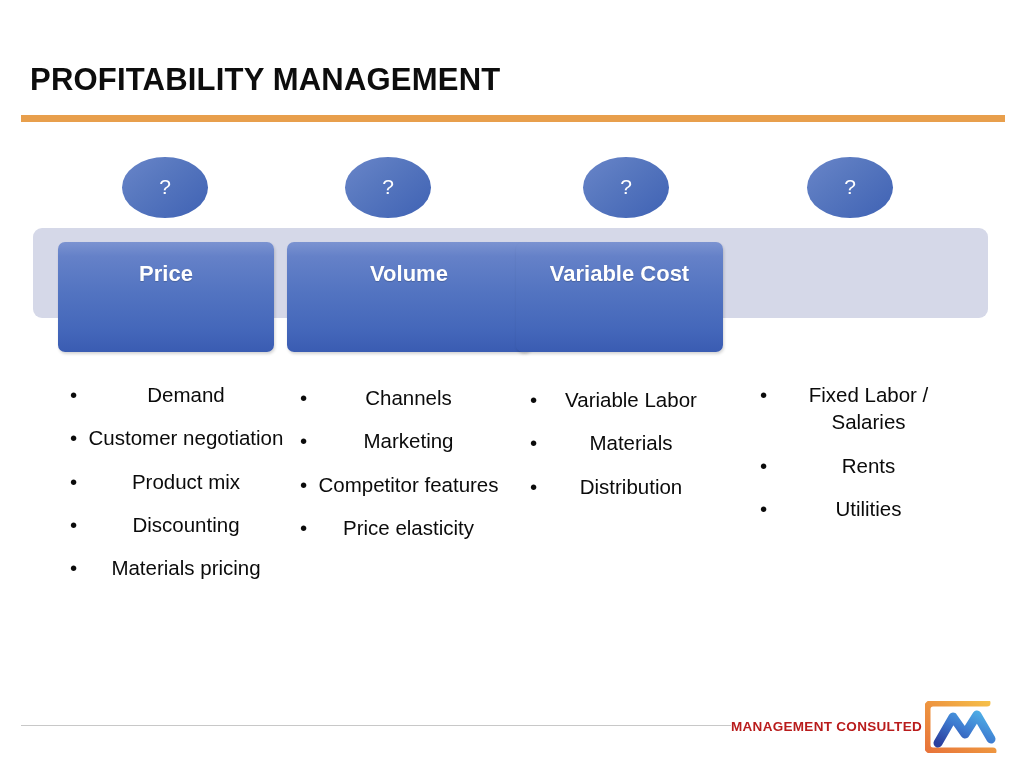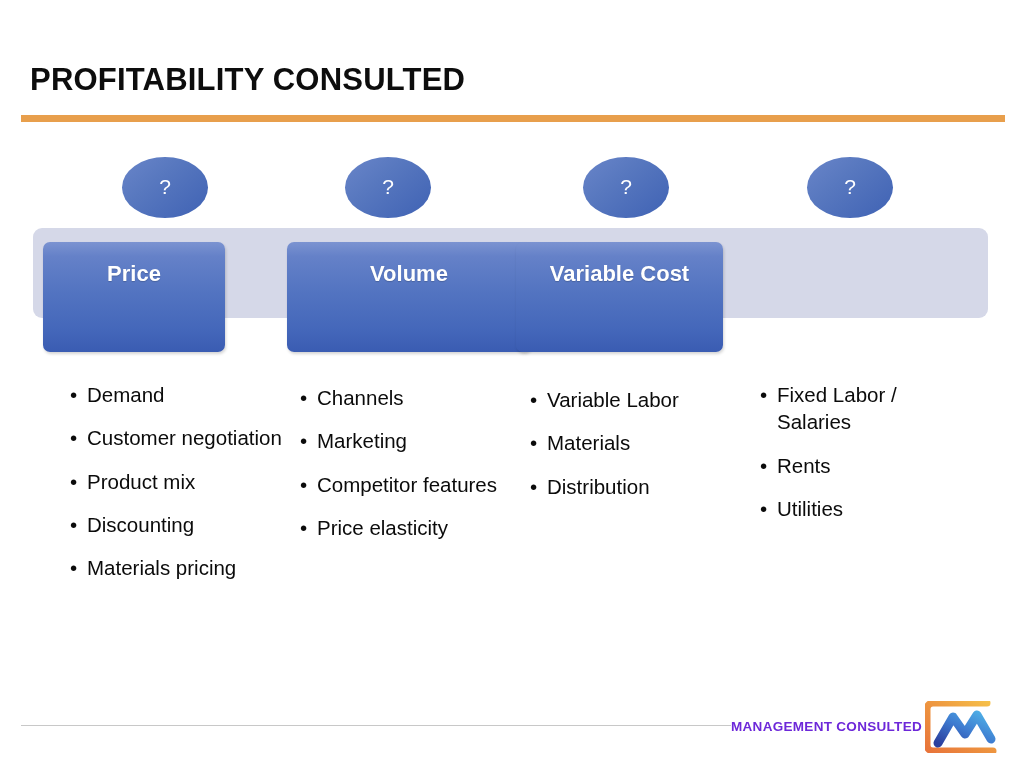--- a/index.html
+++ b/index.html
@@ -109,75 +109,76 @@
   }
   .bullet-dot {
     flex: 0 0 auto;
     width: 17px;
     font-size: 20.5px;
     line-height: 1.33;
     color: #0b0b0b;
   }
   .bullet-text {
     flex: 1 1 auto;
+    text-align: center;
   }
 
   
   #footer-rule {
     position: absolute;
     left: 21px;
     top: 725px;
     width: 900px;
     height: 1px;
     background: #c8c8c8;
   }
   #footer-brand {
     position: absolute;
     left: 731px;
     top: 719px;
     font-size: 13.5px;
     font-weight: bold;
     letter-spacing: 0.3px;
-    color: #6d28d9;
+    color: #b91c1c;
     white-space: nowrap;
     background: #ffffff;
     padding-right: 6px;
   }
   #footer-logo {
     position: absolute;
     left: 925px;
     top: 701px;
     width: 74px;
     height: 52px;
   }
 </style>
 </head>
 <body>
 
 <div id="slide">
 
-  <div id="page-title">PROFITABILITY CONSULTED</div>
+  <div id="page-title">PROFITABILITY MANAGEMENT</div>
   <div id="title-rule"></div>
 
   <div class="q-ellipse" style="left:122px; top:157px;">
     <span>?</span>
   </div>
   <div class="q-ellipse" style="left:345px; top:157px;">
     <span>?</span>
   </div>
   <div class="q-ellipse" style="left:583px; top:157px;">
     <span>?</span>
   </div>
   <div class="q-ellipse" style="left:807px; top:157px;">
     <span>?</span>
   </div>
 
   <div id="band"></div>
 
-  <div class="pillar-box" style="left:43px; width:182px;">
+  <div class="pillar-box" style="left:58px; width:216px;">
     <div class="pillar-label">Price</div>
   </div>
   <div class="pillar-box" style="left:287px; width:244px;">
     <div class="pillar-label">Volume</div>
   </div>
   <div class="pillar-box" style="left:516px; width:207px;">
     <div class="pillar-label">Variable Cost</div>
   </div>
 
   <div class="bullet-col" style="left:70px; top:381px; width:215px;">

